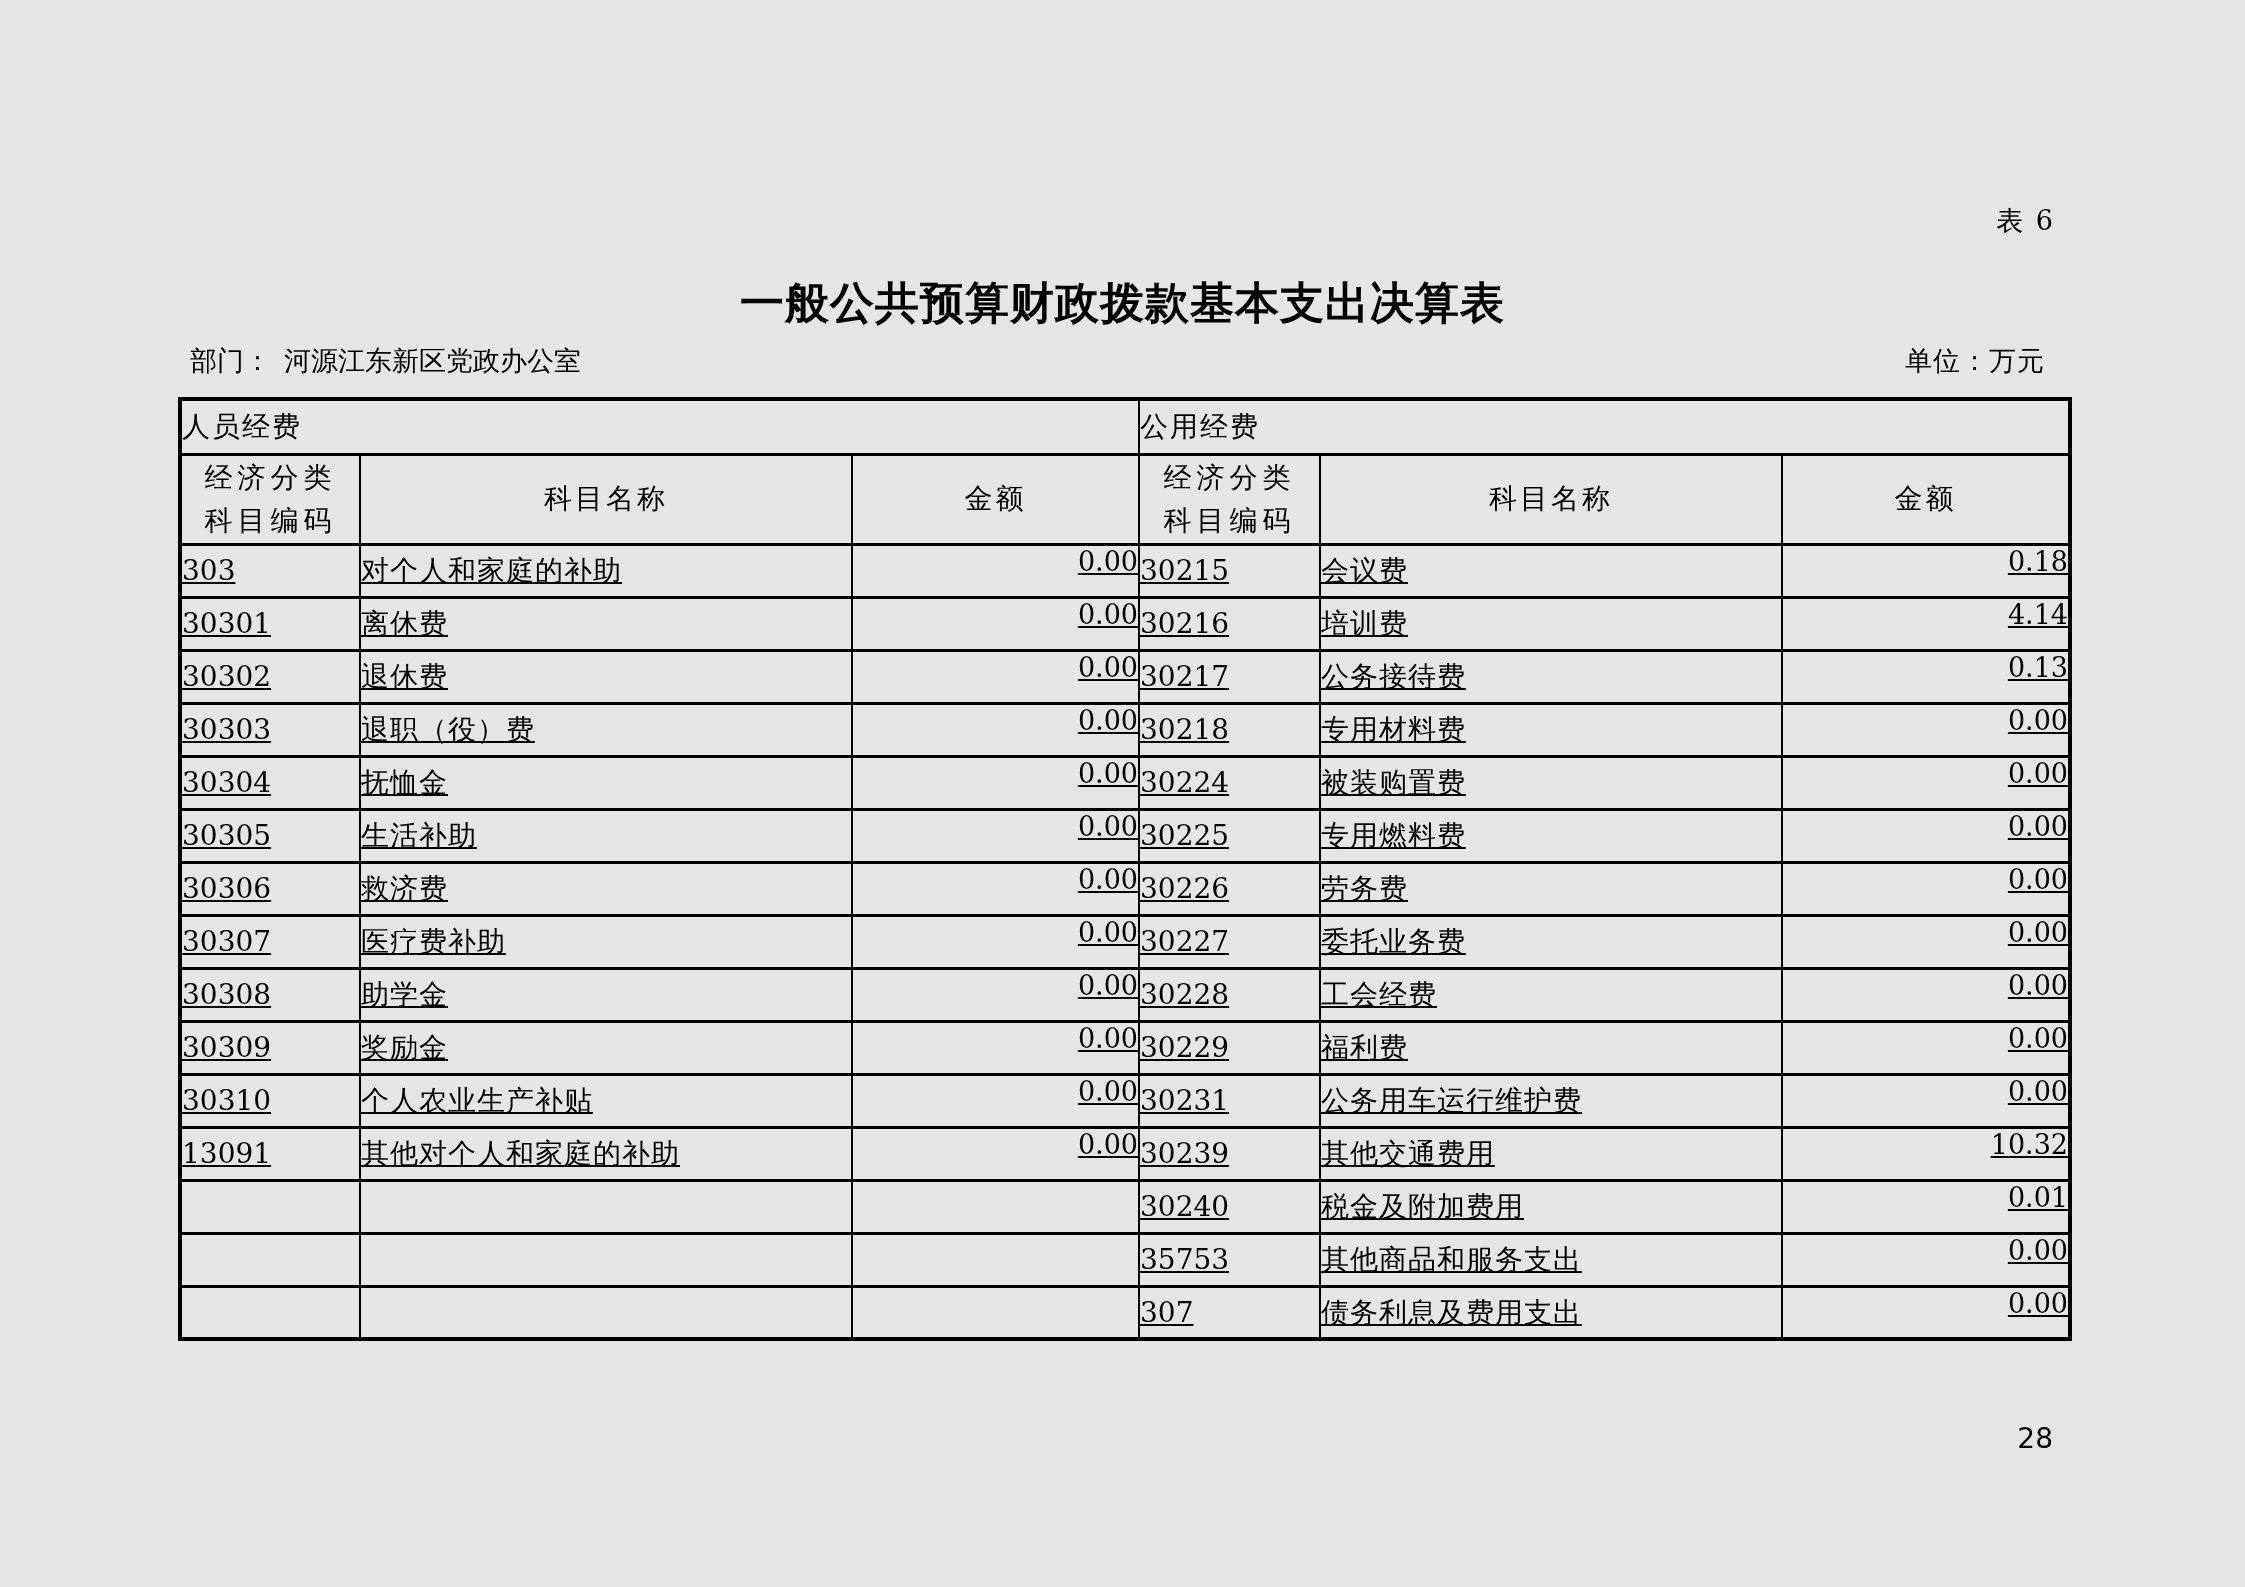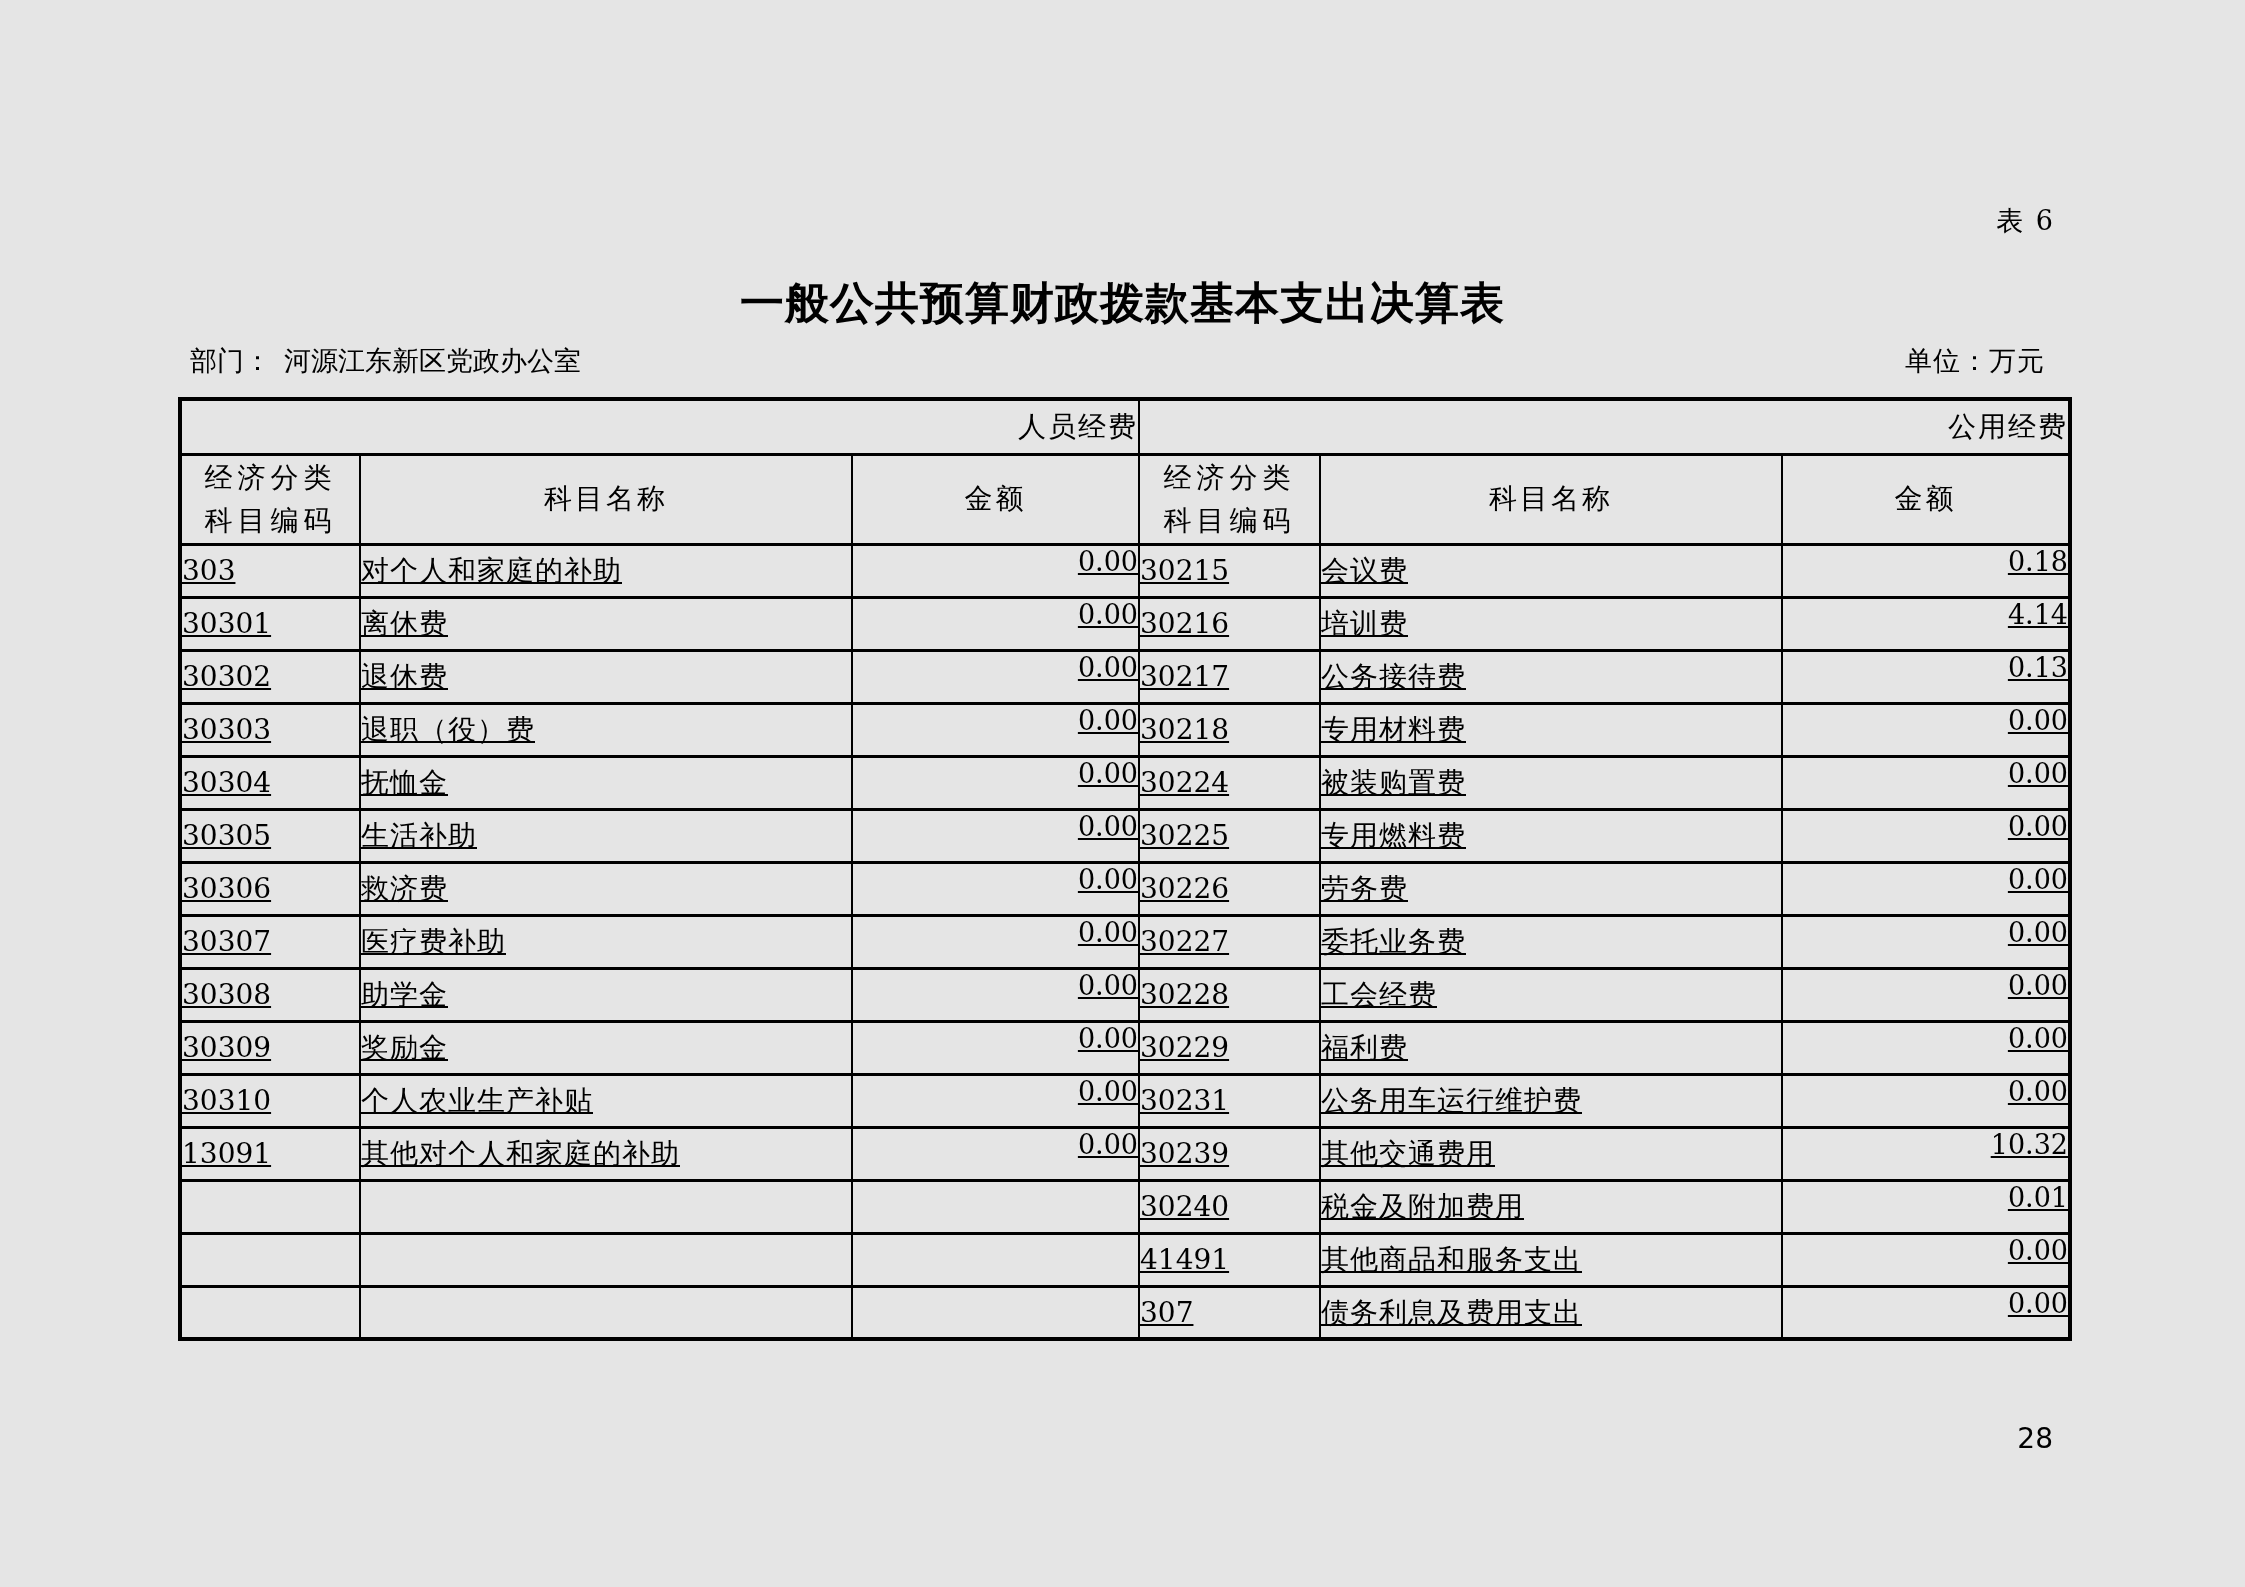--- a/index.html
+++ b/index.html
@@ -63,21 +63,21 @@
     border-top-width: 3px;
     border-bottom-width: 3px;
     padding: 0;
     font-weight: normal;
     overflow: hidden;
     white-space: nowrap;
   }
   table.budget { border: 4px solid #000; }
   tr.section-row th {
     height: 52px;
-    text-align: right;
+    text-align: left;
     vertical-align: middle;
     letter-spacing: 2px;
     font-size: 28px;
   }
   tr.colhead-row th {
     height: 82px;
     text-align: center;
     vertical-align: middle;
     font-size: 28px;
   }
@@ -260,21 +260,21 @@
           <td class="cell-name"></td>
           <td class="cell-amount"></td>
           <td class="cell-code">30240</td>
           <td class="cell-name">税金及附加费用</td>
           <td class="cell-amount">0.01</td>
         </tr>
         <tr class="data-row">
           <td class="cell-code"></td>
           <td class="cell-name"></td>
           <td class="cell-amount"></td>
-          <td class="cell-code">41491</td>
+          <td class="cell-code">35753</td>
           <td class="cell-name">其他商品和服务支出</td>
           <td class="cell-amount">0.00</td>
         </tr>
         <tr class="data-row">
           <td class="cell-code"></td>
           <td class="cell-name"></td>
           <td class="cell-amount"></td>
           <td class="cell-code">307</td>
           <td class="cell-name">债务利息及费用支出</td>
           <td class="cell-amount">0.00</td>

